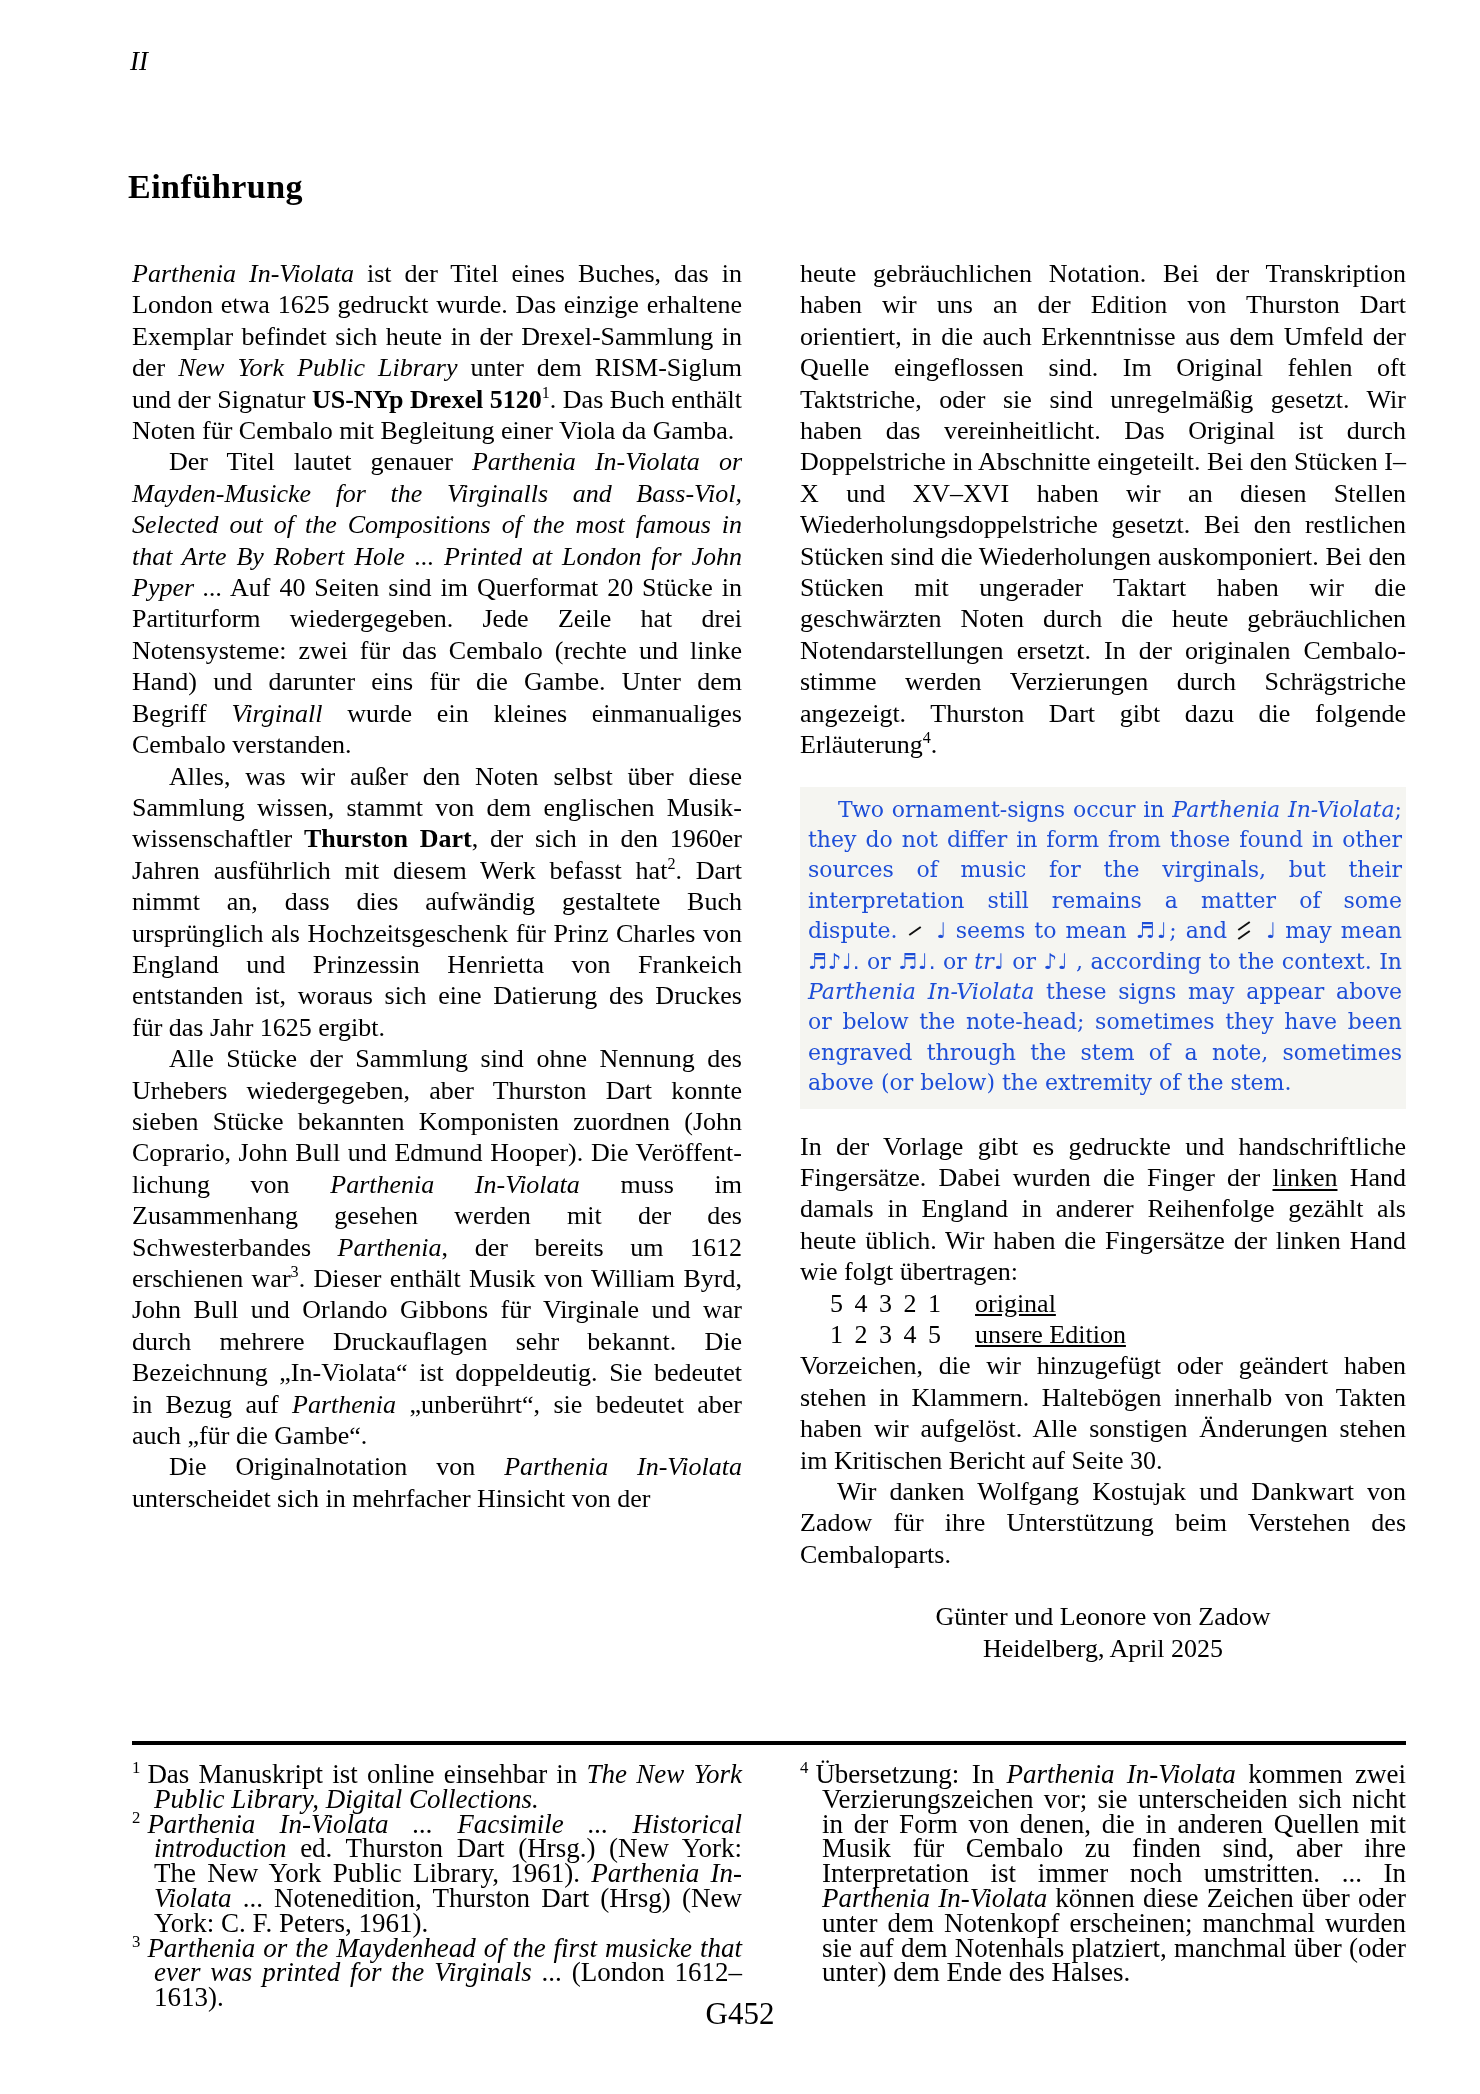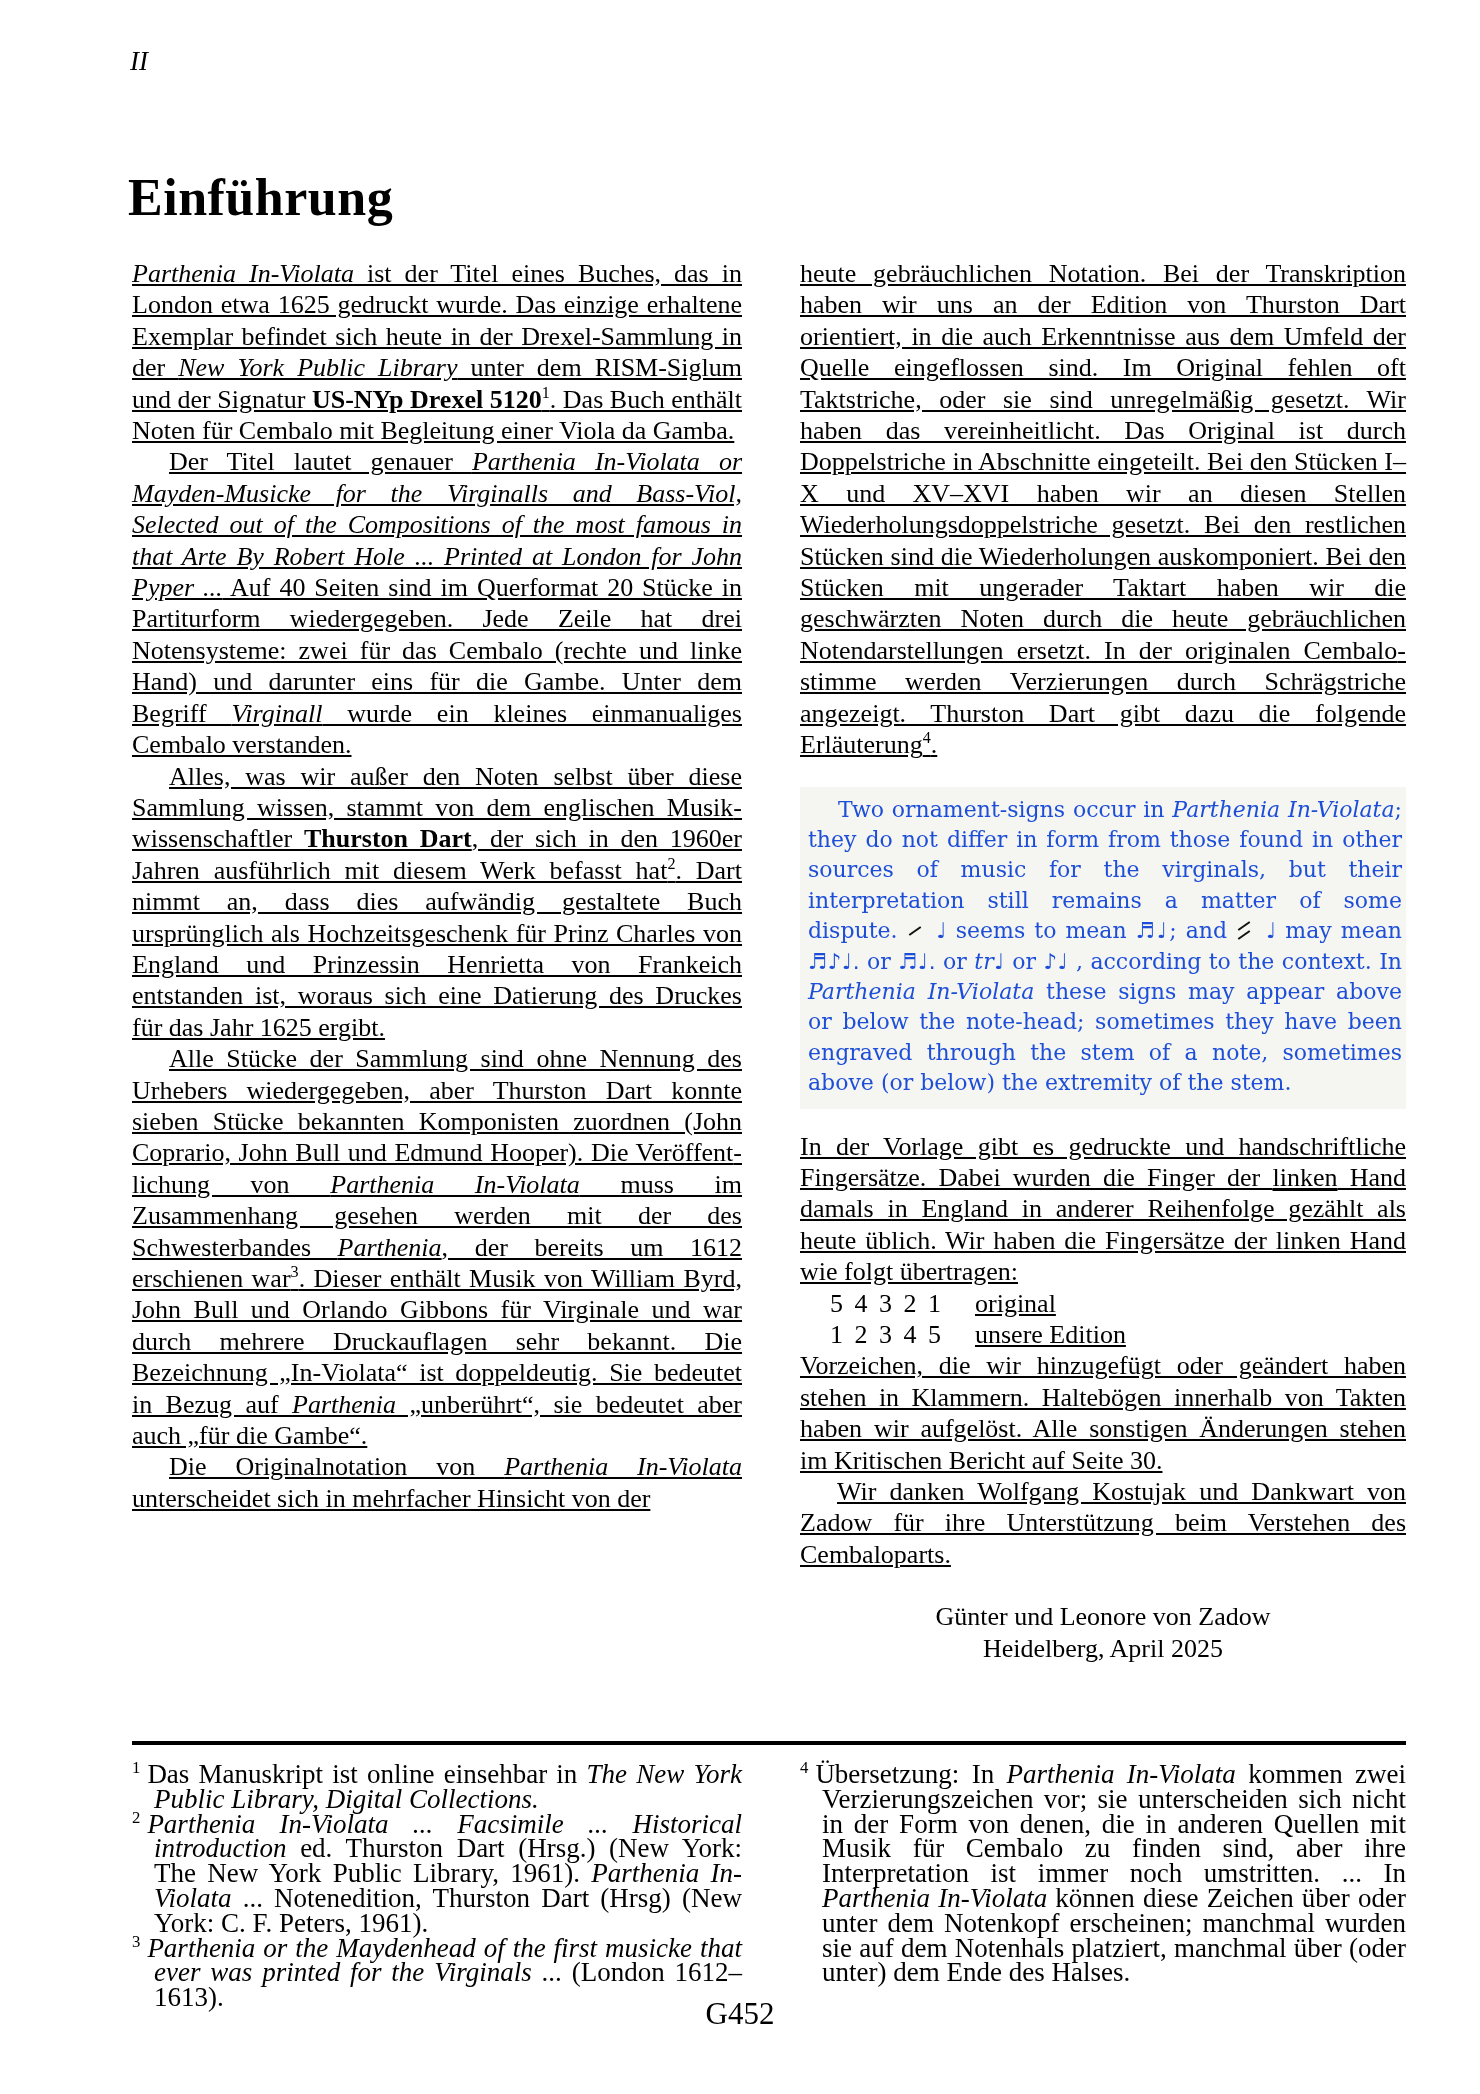--- a/index.html
+++ b/index.html
@@ -1,27 +1,27 @@
 <!DOCTYPE html>
 <html lang="de"><head>
 <meta charset="utf-8">
 <style>
   html,body{margin:0;padding:0;background:#ffffff;}
   .page{position:relative;width:1476px;height:2094px;background:#ffffff;color:#000;
         font-family:"Liberation Serif",serif;overflow:hidden;}
 
   .folio{position:absolute;left:130px;top:46px;font-style:italic;font-size:27px;}
-  .title{position:absolute;left:128px;top:168px;margin:0;font-size:52px;font-weight:bold;letter-spacing:.5px;}
+  .title{position:absolute;left:128px;top:168px;margin:0;font-size:34px;font-weight:bold;letter-spacing:.5px;}
 
   .col{position:absolute;top:258px;font-size:26px;line-height:31.4px;text-align:justify;
        hyphens:auto;-webkit-hyphens:auto;}
   .col-left{left:132px;width:610px;}
   .col-right{left:800px;width:606px;}
 
-  .para{margin:0;text-indent:37px;text-decoration:underline;}
+  .para{margin:0;text-indent:37px;}
   .para.noindent{text-indent:0;}
 
   .quote{margin:26px 0 22px 0;padding:8px 4px 10px 8px;background:#f5f5f1;color:#1d4ed8;
          font-family:"DejaVu Serif",serif;font-size:22px;line-height:30.4px;text-indent:30px;}
 
   .fingering{margin:0;text-decoration:underline;}
   .fing-row{padding-left:30px;text-align:left;}
   .fing-nums{display:inline-block;min-width:145px;letter-spacing:2.5px;}
 
   .signature{text-align:center;margin-top:31px;}

